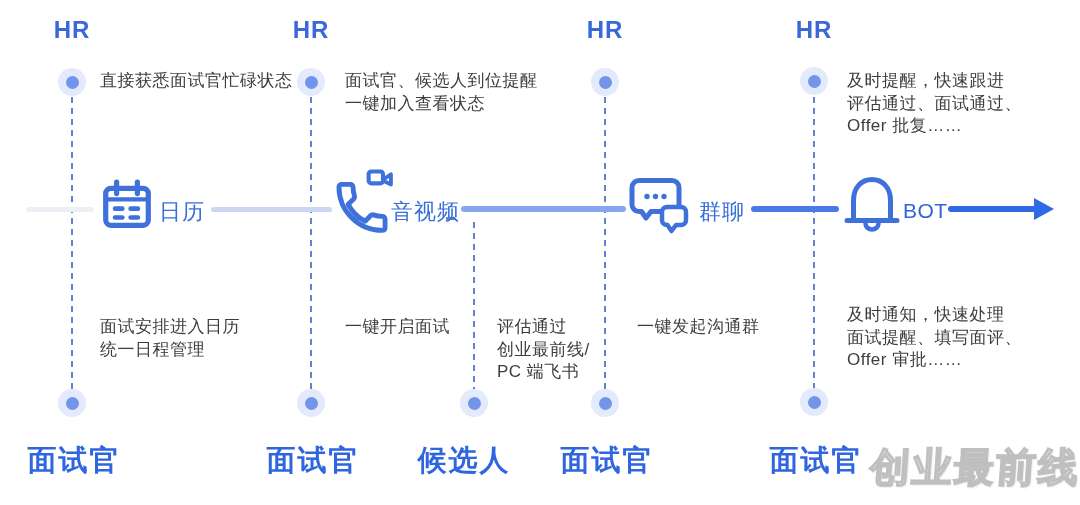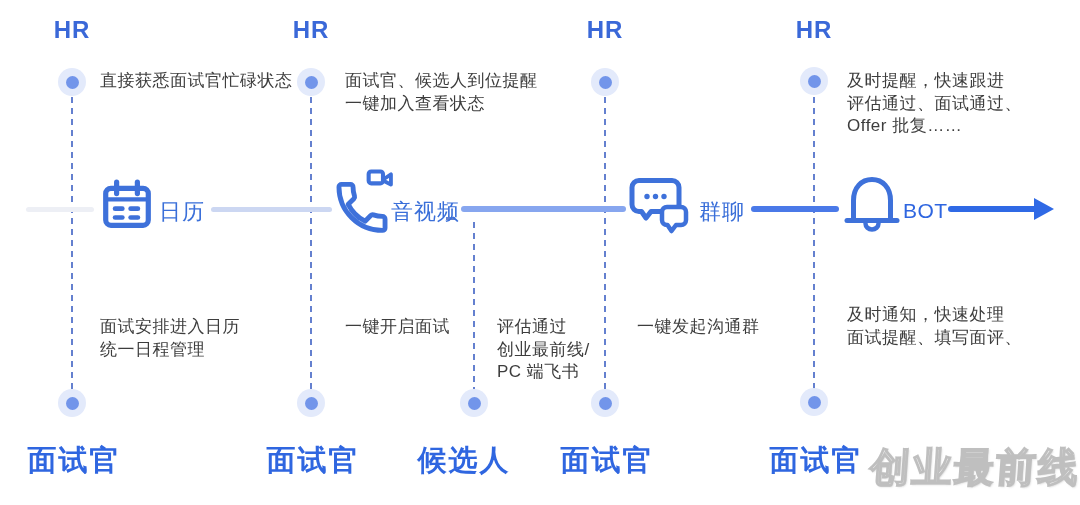--- a/index.html
+++ b/index.html
@@ -88,20 +88,21 @@
     <div>评估通过</div>
     <div>创业最前线/</div>
     <div>PC 端飞书</div>
   </div>
   <div class="note" style="left:637px;top:316px">
     <div>一键发起沟通群</div>
   </div>
   <div class="note" style="left:847px;top:304px">
     <div>及时通知，快速处理</div>
     <div>面试提醒、填写面评、</div>
+    <div>Offer 审批……</div>
   </div>
 
   <div class="seg" style="left:26px;top:207px;width:68px;height:5px;background:#edeff5"></div>
   <div class="seg" style="left:211px;top:207px;width:121px;height:5px;background:#ccd7f2"></div>
   <div class="seg" style="left:461px;top:206px;width:165px;height:6px;background:#87a6ef"></div>
   <div class="seg" style="left:751px;top:206px;width:88px;height:6px;background:#4a79e8"></div>
 
   <div class="icon-box" style="left:100px;top:177px">
     <svg width="54" height="54" viewBox="0 0 52 52" fill="none" stroke="#3e71da">
       <line x1="16" y1="5" x2="16" y2="16" stroke-width="5" stroke-linecap="round"></line>

